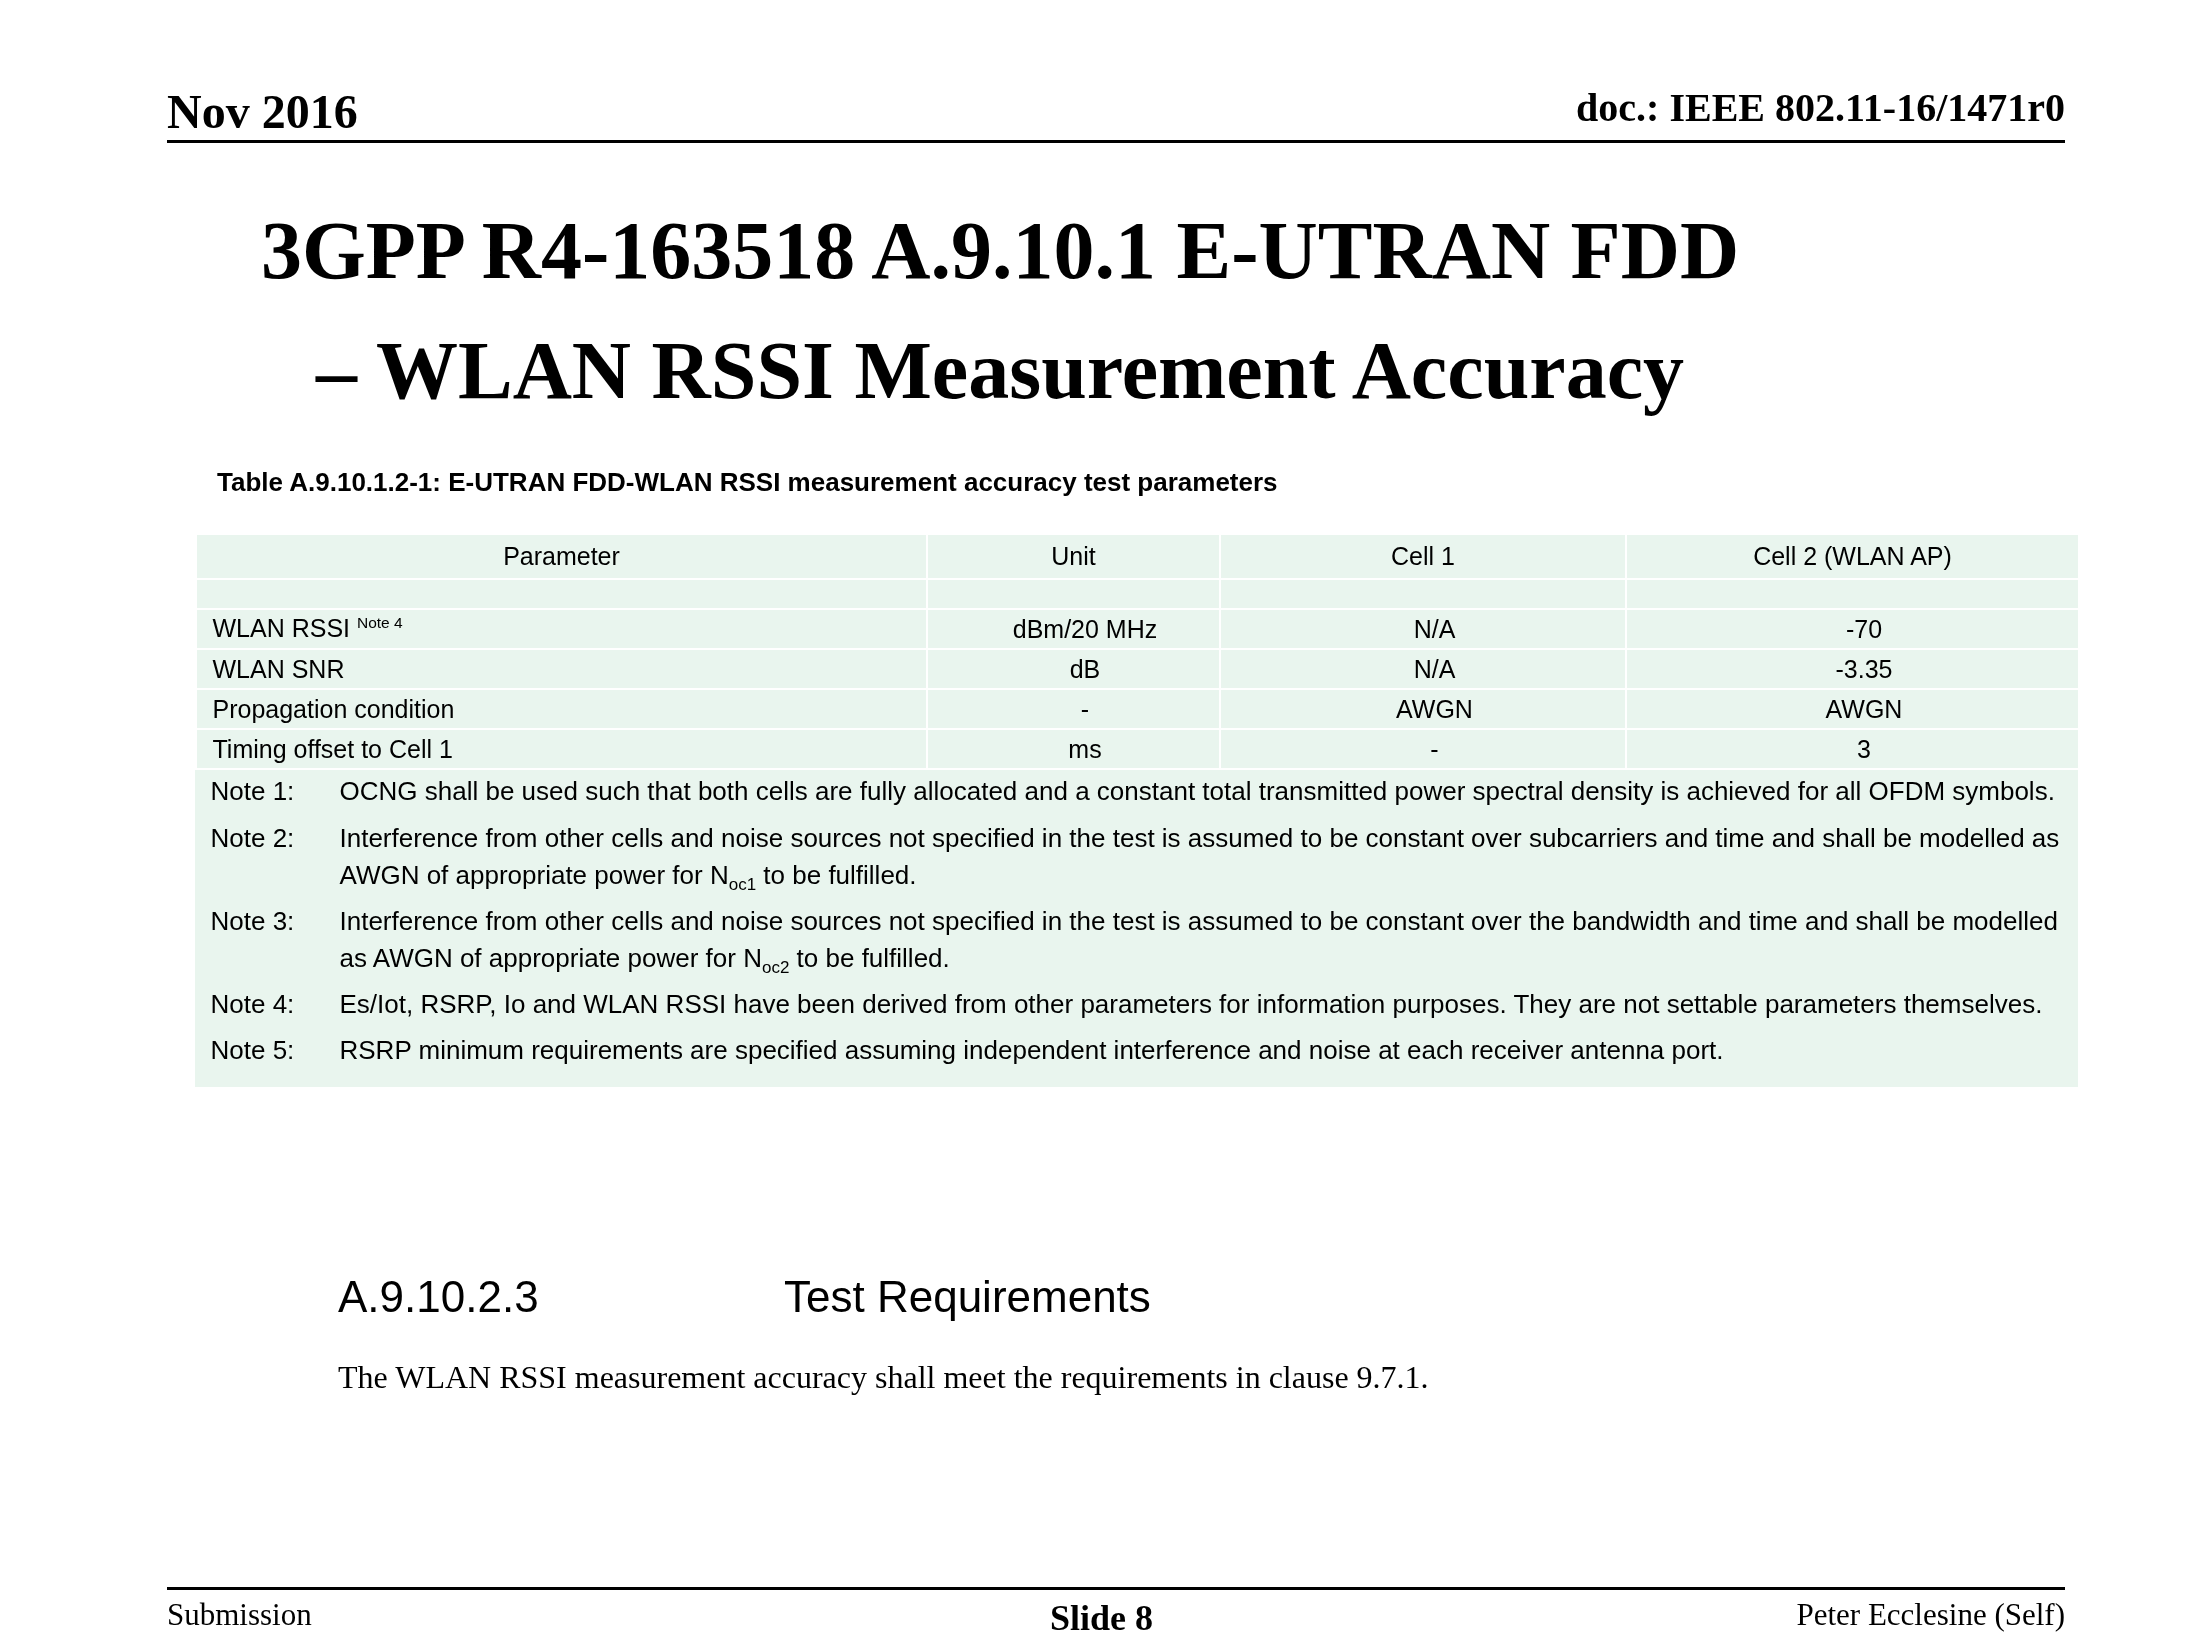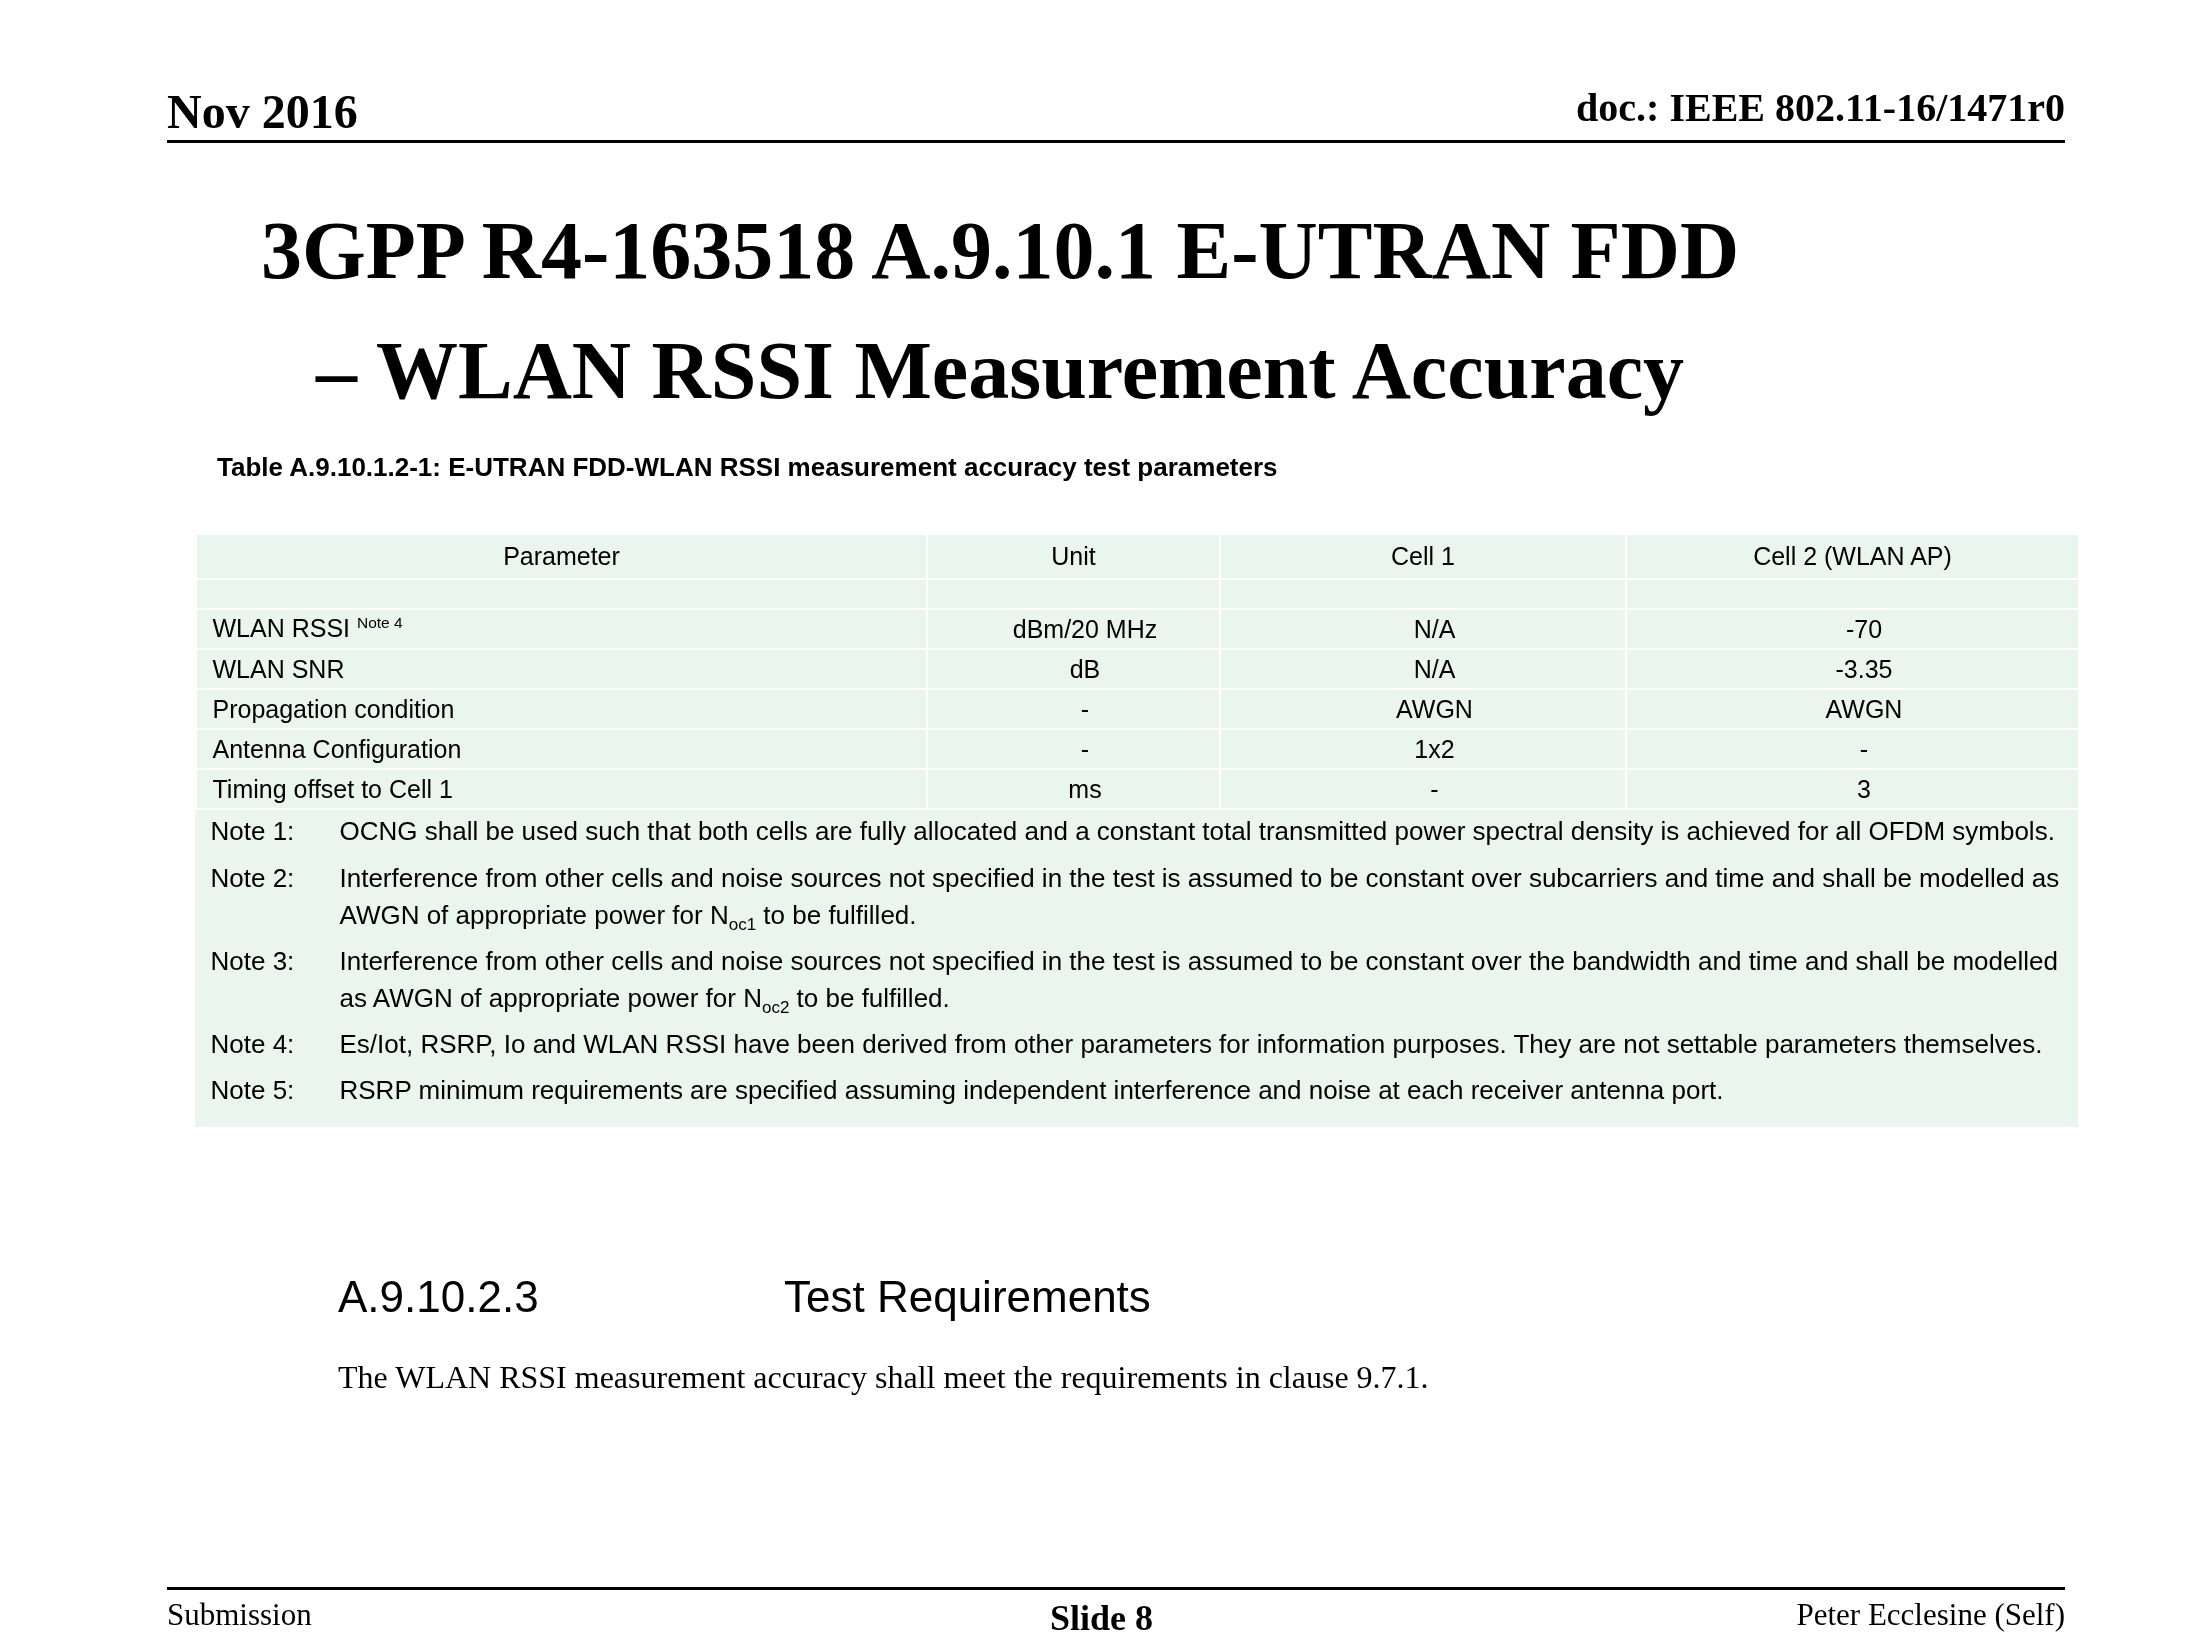--- a/index.html
+++ b/index.html
@@ -26,21 +26,21 @@
     border-top: 3.4px solid #000000;
   }
   
   .title {
     position: absolute; left: 0; top: 191px; width: 2000px;
     text-align: center; font-size: 82px; font-weight: bold;
     line-height: 120px; letter-spacing: 0px;
   }
   
   .caption {
-    position: absolute; left: 217px; top: 452px;
+    position: absolute; left: 217px; top: 467px;
     font-family: "Liberation Sans", sans-serif;
     font-size: 26px; font-weight: bold;
   }
   
   .tablock {
     position: absolute; left: 195px; top: 533px; width: 1883px;
     background: #e9f5ee;
     font-family: "Liberation Sans", sans-serif;
     font-size: 25px;
   }
@@ -149,26 +149,20 @@
           <td>N/A</td>
           <td>-3.35</td>
         </tr>
         <tr>
           <td class="pl"><span>Propagation condition</span></td>
           <td>-</td>
           <td>AWGN</td>
           <td>AWGN</td>
         </tr>
         <tr>
-          <td class="pl"><span>Antenna Configuration</span></td>
-          <td>-</td>
-          <td>1x2</td>
-          <td>-</td>
-        </tr>
-        <tr>
           <td class="pl"><span>Timing offset to Cell 1</span></td>
           <td>ms</td>
           <td>-</td>
           <td>3</td>
         </tr>
       </tbody>
     </table>
 
     <div class="notes">
       <div class="note">

